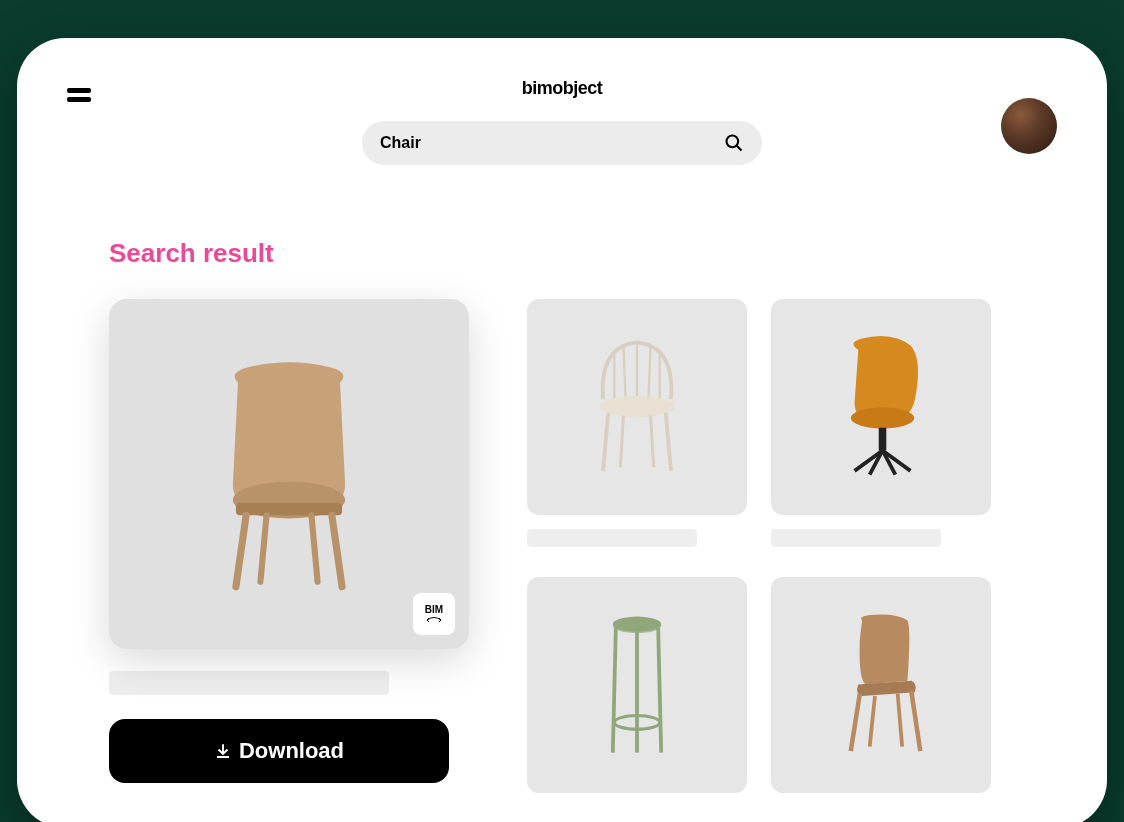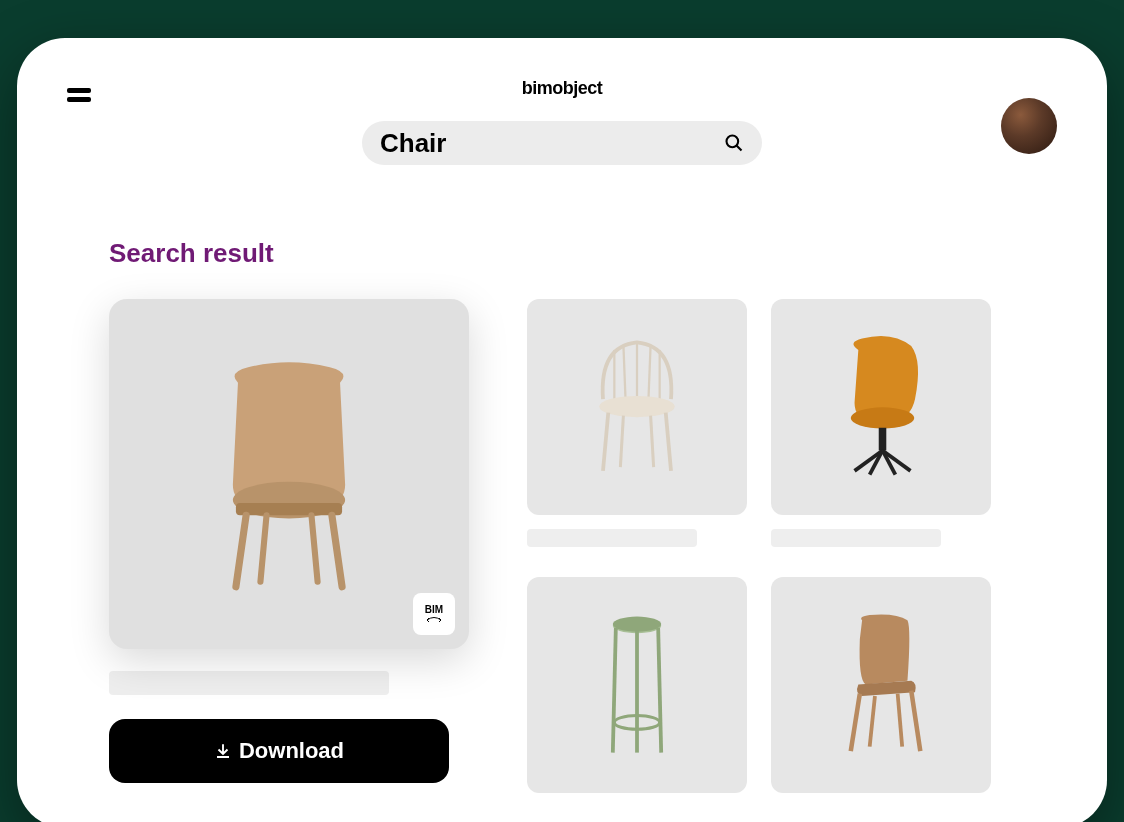--- a/index.html
+++ b/index.html
@@ -67,21 +67,21 @@
   background: #ececec;
   border-radius: 22px;
   display: flex;
   align-items: center;
   padding: 0 18px;
   justify-content: space-between;
 }
 .search-input {
   border: none;
   background: transparent;
-  font-size: 26px;
+  font-size: 16px;
   font-weight: 700;
   color: #000;
   outline: none;
   width: 80%;
 }
 .search-icon {
   width: 20px;
   height: 20px;
 }
 .avatar {
@@ -92,21 +92,21 @@
   margin-top: 20px;
   cursor: pointer;
 }
 .content {
   padding: 0 42px;
   margin-top: 40px;
 }
 .section-title {
   font-size: 26px;
   font-weight: 800;
-  color: #701a75;
+  color: #ec4899;
   margin-bottom: 30px;
 }
 .grid {
   display: flex;
   gap: 58px;
 }
 .left-col {
   width: 360px;
 }
 .featured-card {

